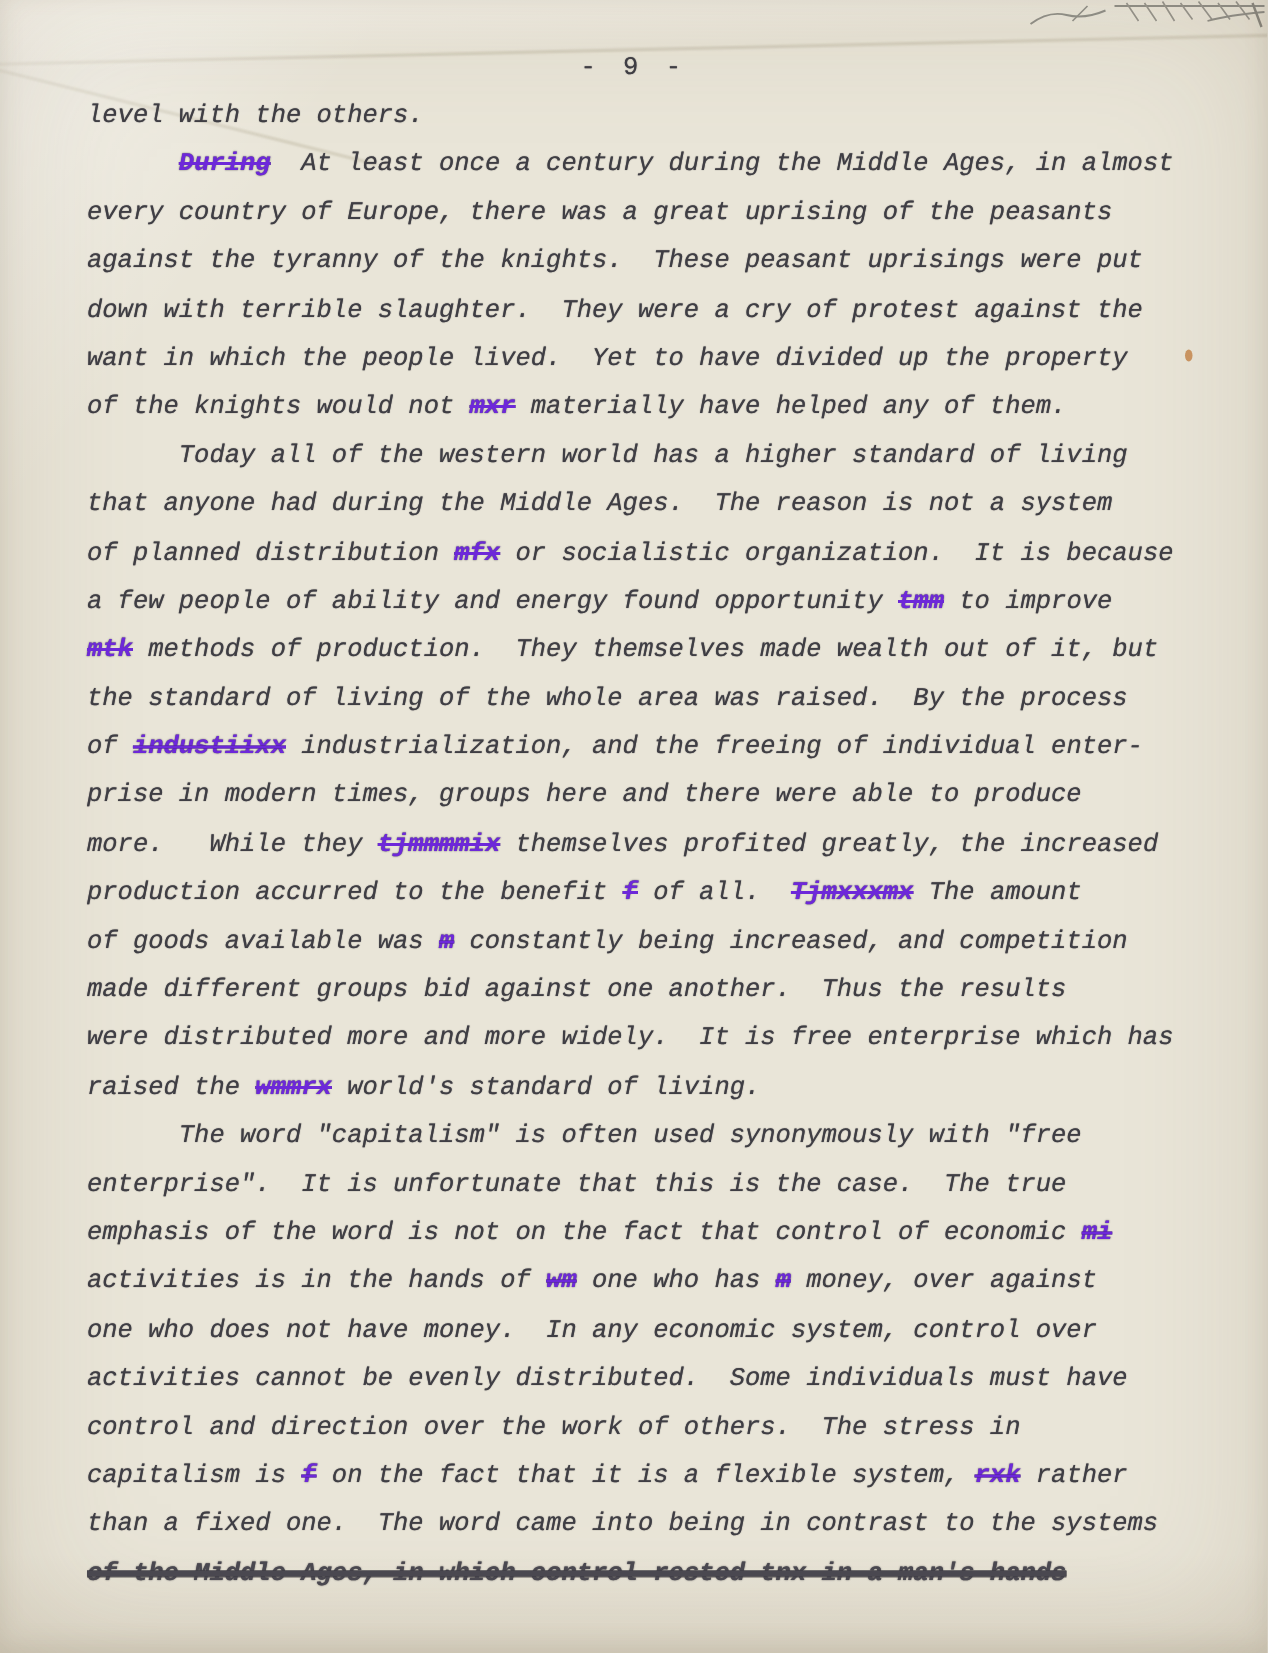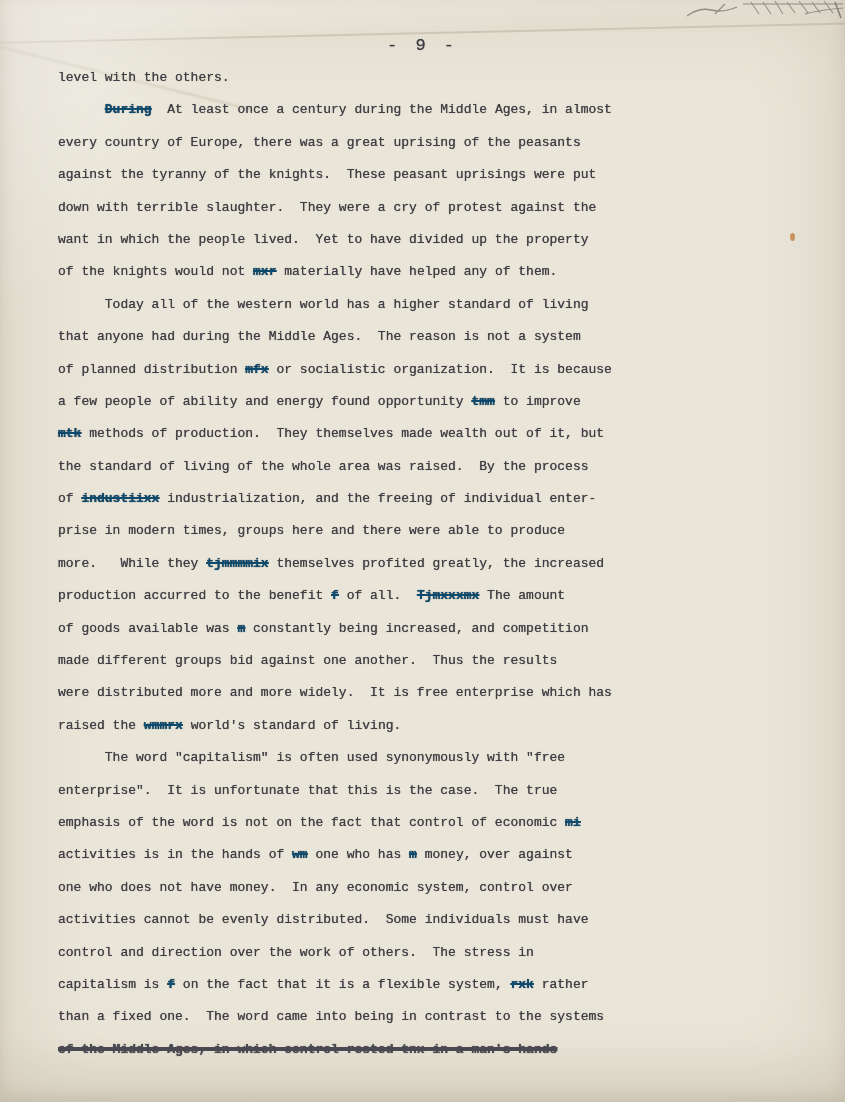--- a/index.html
+++ b/index.html
@@ -57,31 +57,32 @@
   }
   .page-number {
     position: absolute; top: 36px; left: 0; width: 100%;
     text-align: center;
     font-size: 17px; letter-spacing: 4px;
     text-shadow: 0 0 0.7px rgba(56,54,60,0.85);
     z-index: 5;
   }
   .doc-body {
     position: absolute; left: 58px; top: 62px; width: 745px;
-    font-size: 13px;
+    font-size: 17px;
     line-height: 32.4px;
     white-space: pre;
     text-shadow: 0 0 0.7px rgba(56,54,60,0.85);
     z-index: 5;
+    font-style: italic;
   }
   .para { margin: 0; }
   .line { height: 32.4px; }
   .strike {
     font-weight: bold;
-    color: #0c4a6e;
+    color: #6d28d9;
     text-decoration: line-through;
     text-decoration-thickness: 2px;
     text-shadow: 0 0 1px rgba(40,38,44,0.9);
   }
   .strike.heavy {
     text-decoration-thickness: 4px;
     color: #4a4850;
     background: linear-gradient(rgba(0,0,0,0) 40%, rgba(58,55,57,0.40) 40%, rgba(58,55,57,0.40) 62%, rgba(0,0,0,0) 62%);
     text-align: right;
   }

